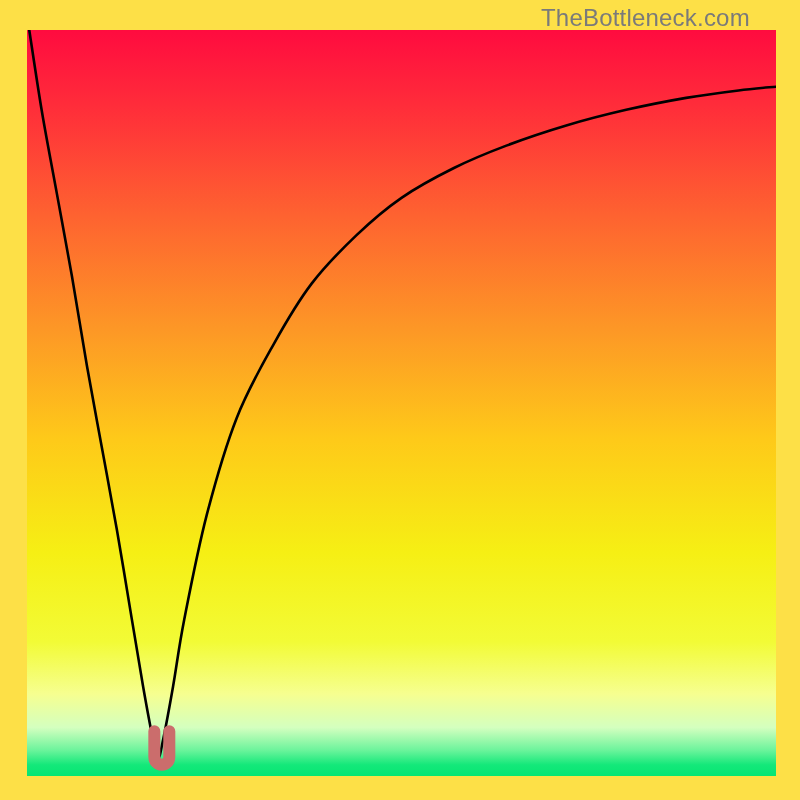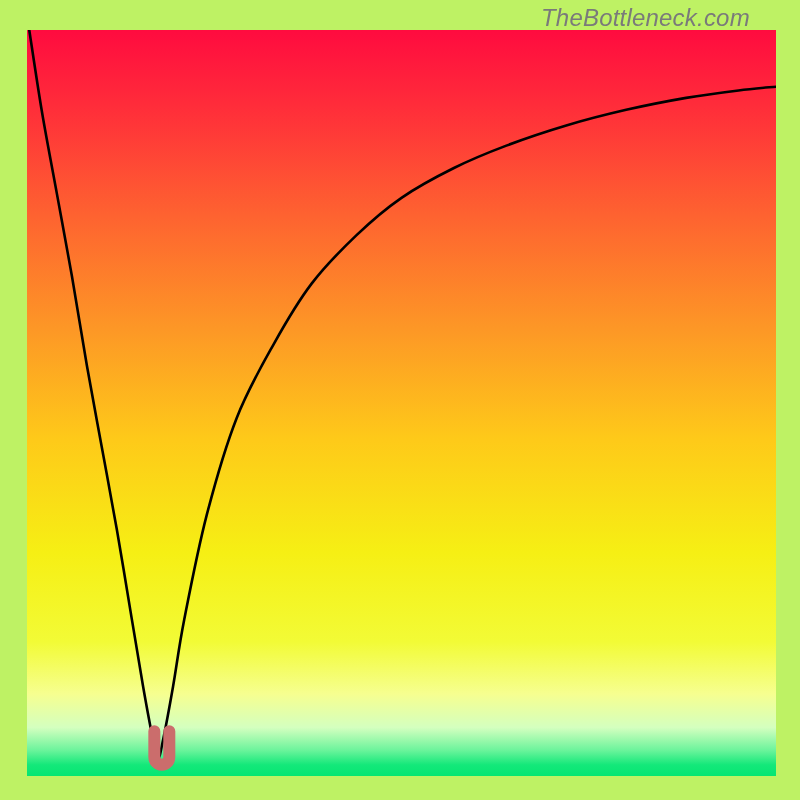--- a/index.html
+++ b/index.html
@@ -7,22 +7,21 @@
     padding: 0;
     width: 800px;
     height: 800px;
     overflow: hidden;
     background: #000;
     font-family: Arial, Helvetica, sans-serif;
   }
   .frame {
     position: absolute;
     inset: 0;
-    background: #bef264;
-    font-style: italic;
+    background: #fde047;
   }
   .plot {
     position: absolute;
     background: #fff;
   }
   .watermark {
     position: absolute;
     color: #7a7a7a;
     font-size: 24px;
     font-weight: 400;

